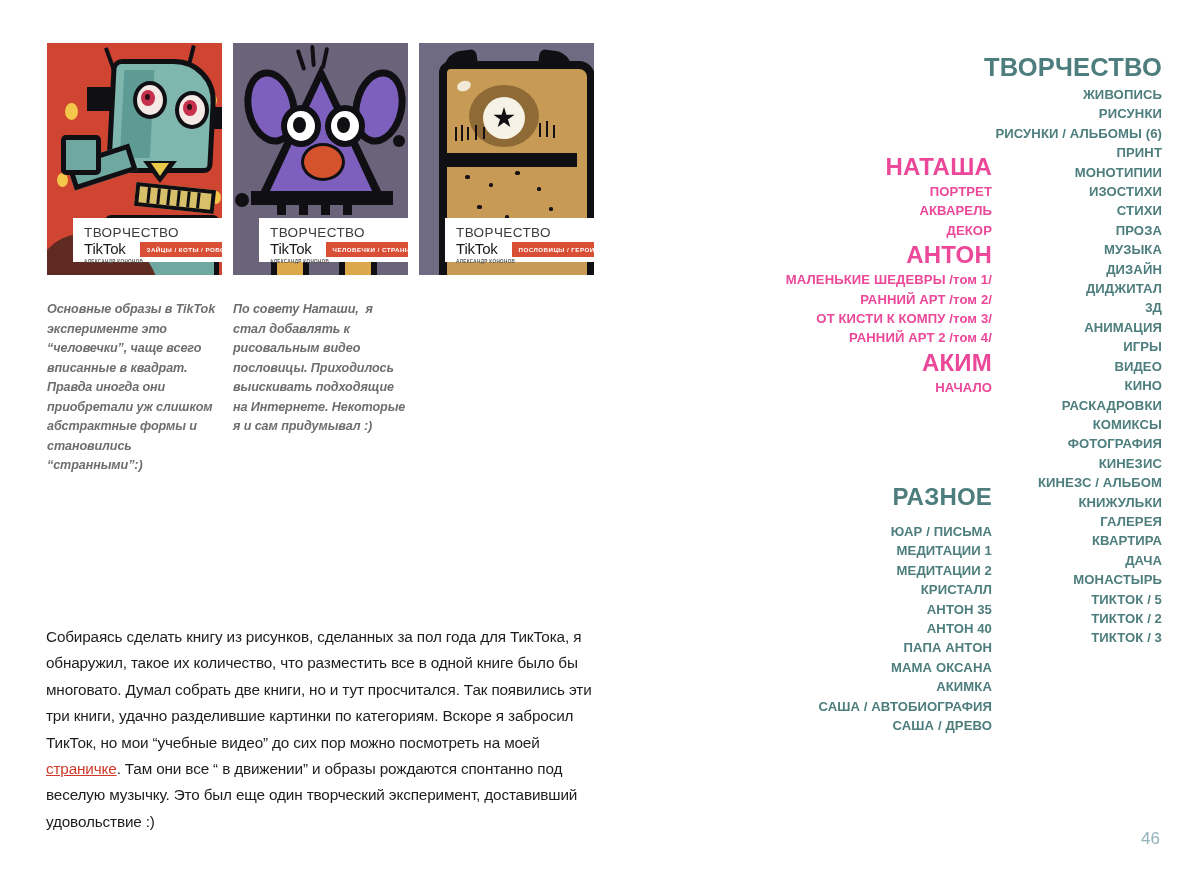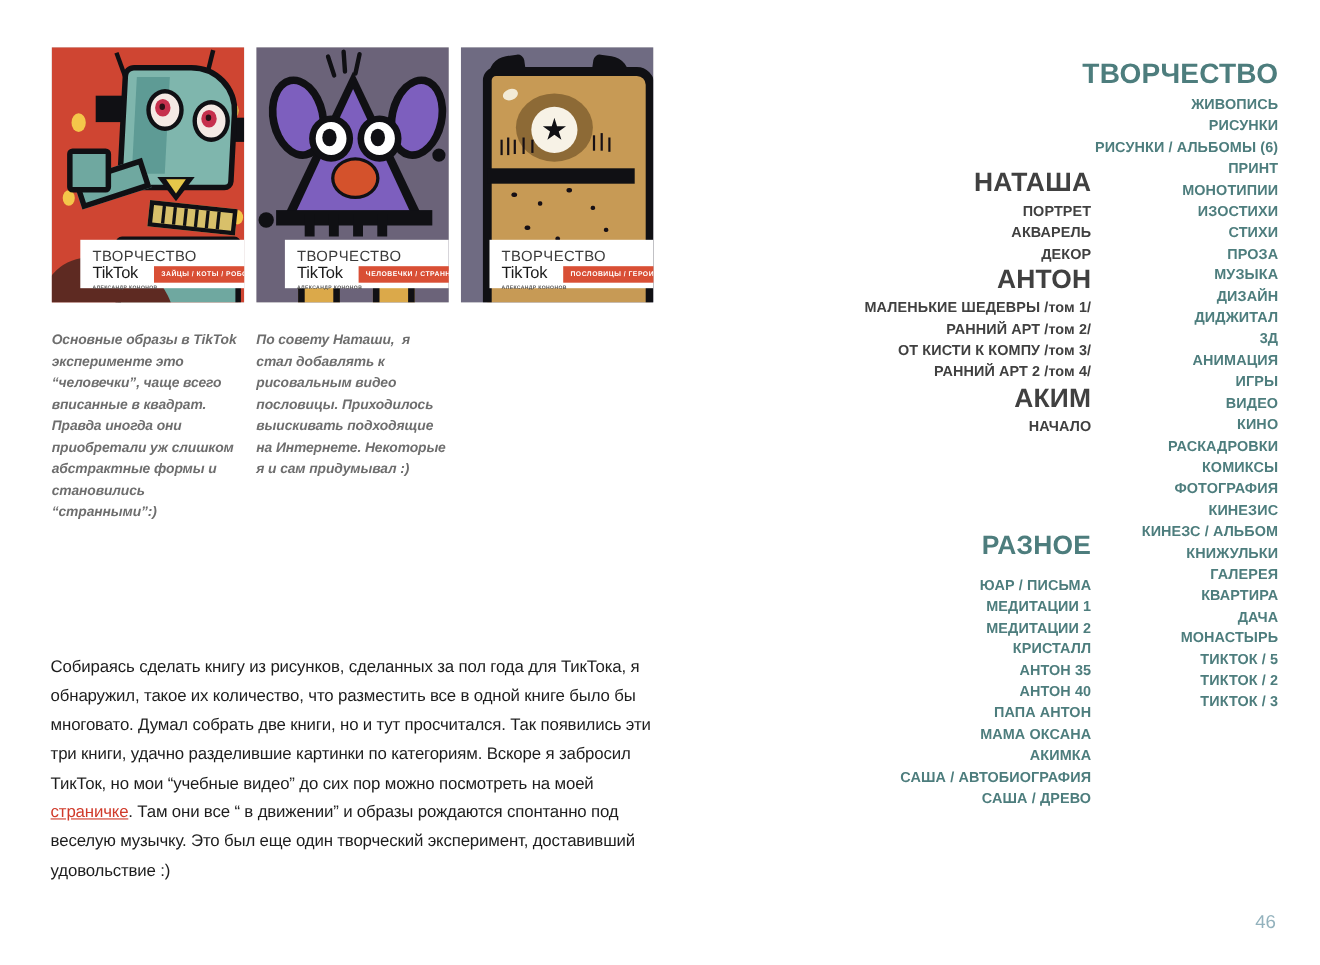--- a/index.html
+++ b/index.html
@@ -218,21 +218,21 @@
     line-height: 19.5px;
     color: #6e6e6e;
     letter-spacing: -.1px;
   }
   .caption .lnk {
     color: #d03a2a; text-decoration: underline; font-weight: bold;
   }
 
   
   .bodytext {
-    position: absolute; left: 46px; top: 594px; width: 560px;
+    position: absolute; left: 46px; top: 624px; width: 560px;
     font-size: 15.3px; line-height: 26.4px; color: #1d1d1d;
     letter-spacing: -.15px;
   }
   .bodytext .lnk { color: #d03a2a; text-decoration: underline; }
 
   
   .index {
     position: absolute; right: 38px; top: 52px;
     text-align: right;
     color: #4d7d7d;
@@ -241,21 +241,21 @@
   .index .heading {
     font-size: 25.5px; line-height: 30px; letter-spacing: .2px; margin-bottom: 3px;
   }
   .index .item {
     font-size: 13.1px; line-height: 19.4px; letter-spacing: .1px;
   }
 
   .midindex {
     position: absolute; right: 208px; top: 152px;
     text-align: right;
-    color: #404040;
+    color: #ec4899;
     font-weight: bold;
   }
   .midindex .heading {
     font-size: 24px; line-height: 30px; letter-spacing: .2px;
   }
   .midindex .item {
     font-size: 13.1px; line-height: 19.4px; letter-spacing: .1px;
   }
 
   .midindex2 {

